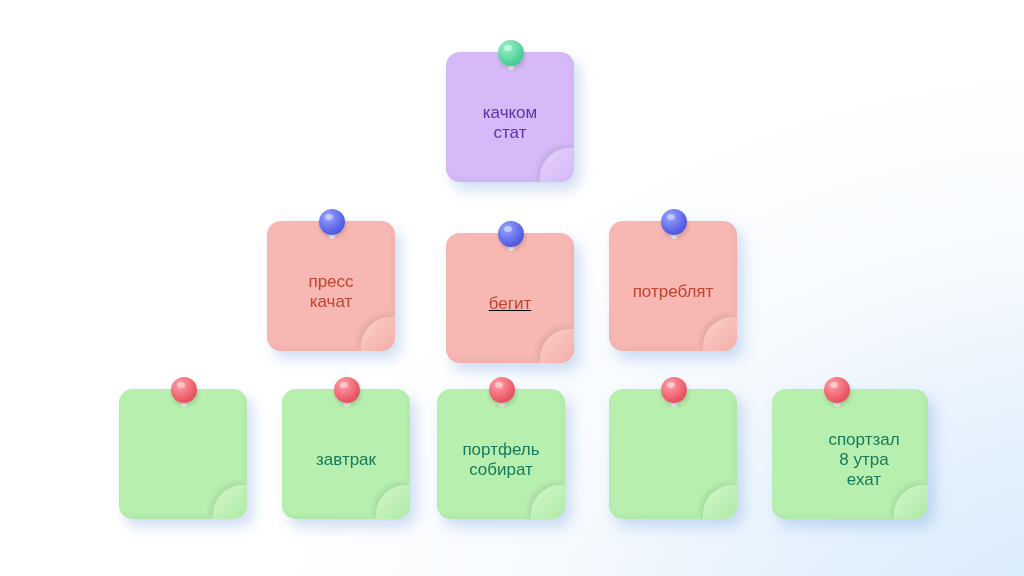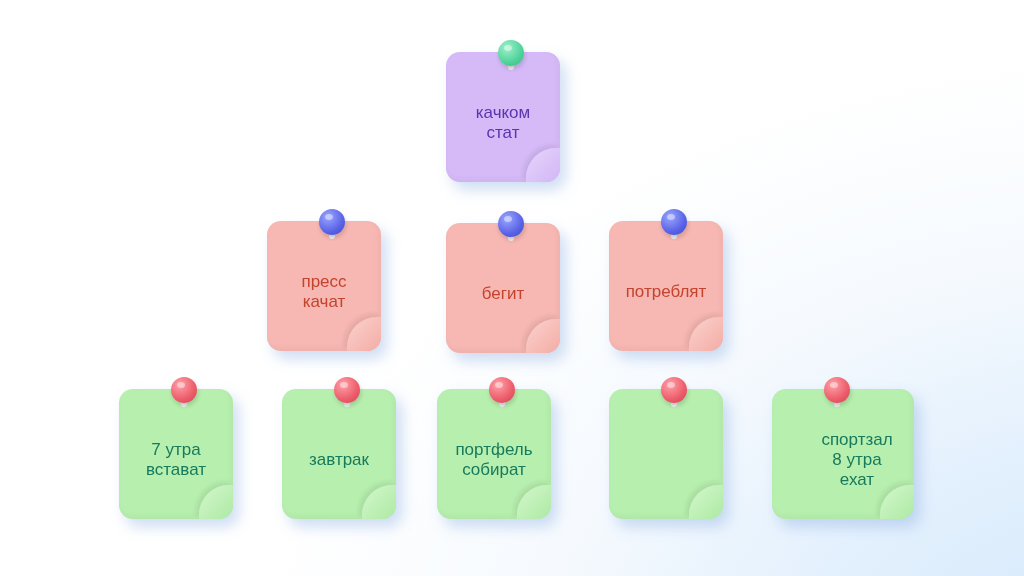--- a/index.html
+++ b/index.html
@@ -2,21 +2,21 @@
 <html><head>
   <meta charset="utf-8">
   <style>
     html, body { margin: 0; padding: 0; }
     body {
       width: 1024px; height: 576px; overflow: hidden; position: relative;
       font-family: "Liberation Sans", "DejaVu Sans", sans-serif;
       background: radial-gradient(ellipse 900px 650px at 1150px 700px, #cfe6fb 0%, #e3f0fd 40%, #f6fafe 70%, #ffffff 100%);
     }
     .note {
-      position: absolute; width: 114px; height: 130px;
+      position: absolute; width: 128px; height: 130px;
       border-radius: 14px;
       box-shadow: 6px 8px 14px rgba(120,160,220,0.35), inset -2px -3px 6px rgba(0,0,0,0.04);
       display: flex; align-items: center; justify-content: center;
       text-align: center;
     }
     .note .label {
       font-size: 17px; line-height: 20px; font-weight: 500;
       padding: 0 6px; white-space: pre-line;
       position: relative; top: 6px;
     }
@@ -62,38 +62,36 @@
   <div class="curl"></div>
 </div>
 
 <div class="note pink" style="left:267px; top:221px;">
   <div class="pin-needle"></div>
   <div class="pin blue-pin"></div>
   <span class="label">пресс
 качат</span>
   <div class="curl"></div>
 </div>
-<div class="note pink" style="left:446px; top:223px;">
+<div class="note pink" style="left:446px; top:233px;text-decoration:underline;">
   <div class="pin-needle"></div>
   <div class="pin blue-pin"></div>
   <span class="label">бегит</span>
   <div class="curl"></div>
 </div>
 <div class="note pink" style="left:609px; top:221px;">
   <div class="pin-needle"></div>
   <div class="pin blue-pin"></div>
   <span class="label">потреблят</span>
   <div class="curl"></div>
 </div>
 
 <div class="note green" style="left:119px; top:389px;">
   <div class="pin-needle"></div>
   <div class="pin red-pin"></div>
-  <span class="label">7 утра
-встават</span>
   <div class="curl"></div>
 </div>
 <div class="note green" style="left:282px; top:389px;">
   <div class="pin-needle"></div>
   <div class="pin red-pin"></div>
   <span class="label">завтрак</span>
   <div class="curl"></div>
 </div>
 <div class="note green" style="left:437px; top:389px;">
   <div class="pin-needle"></div>

